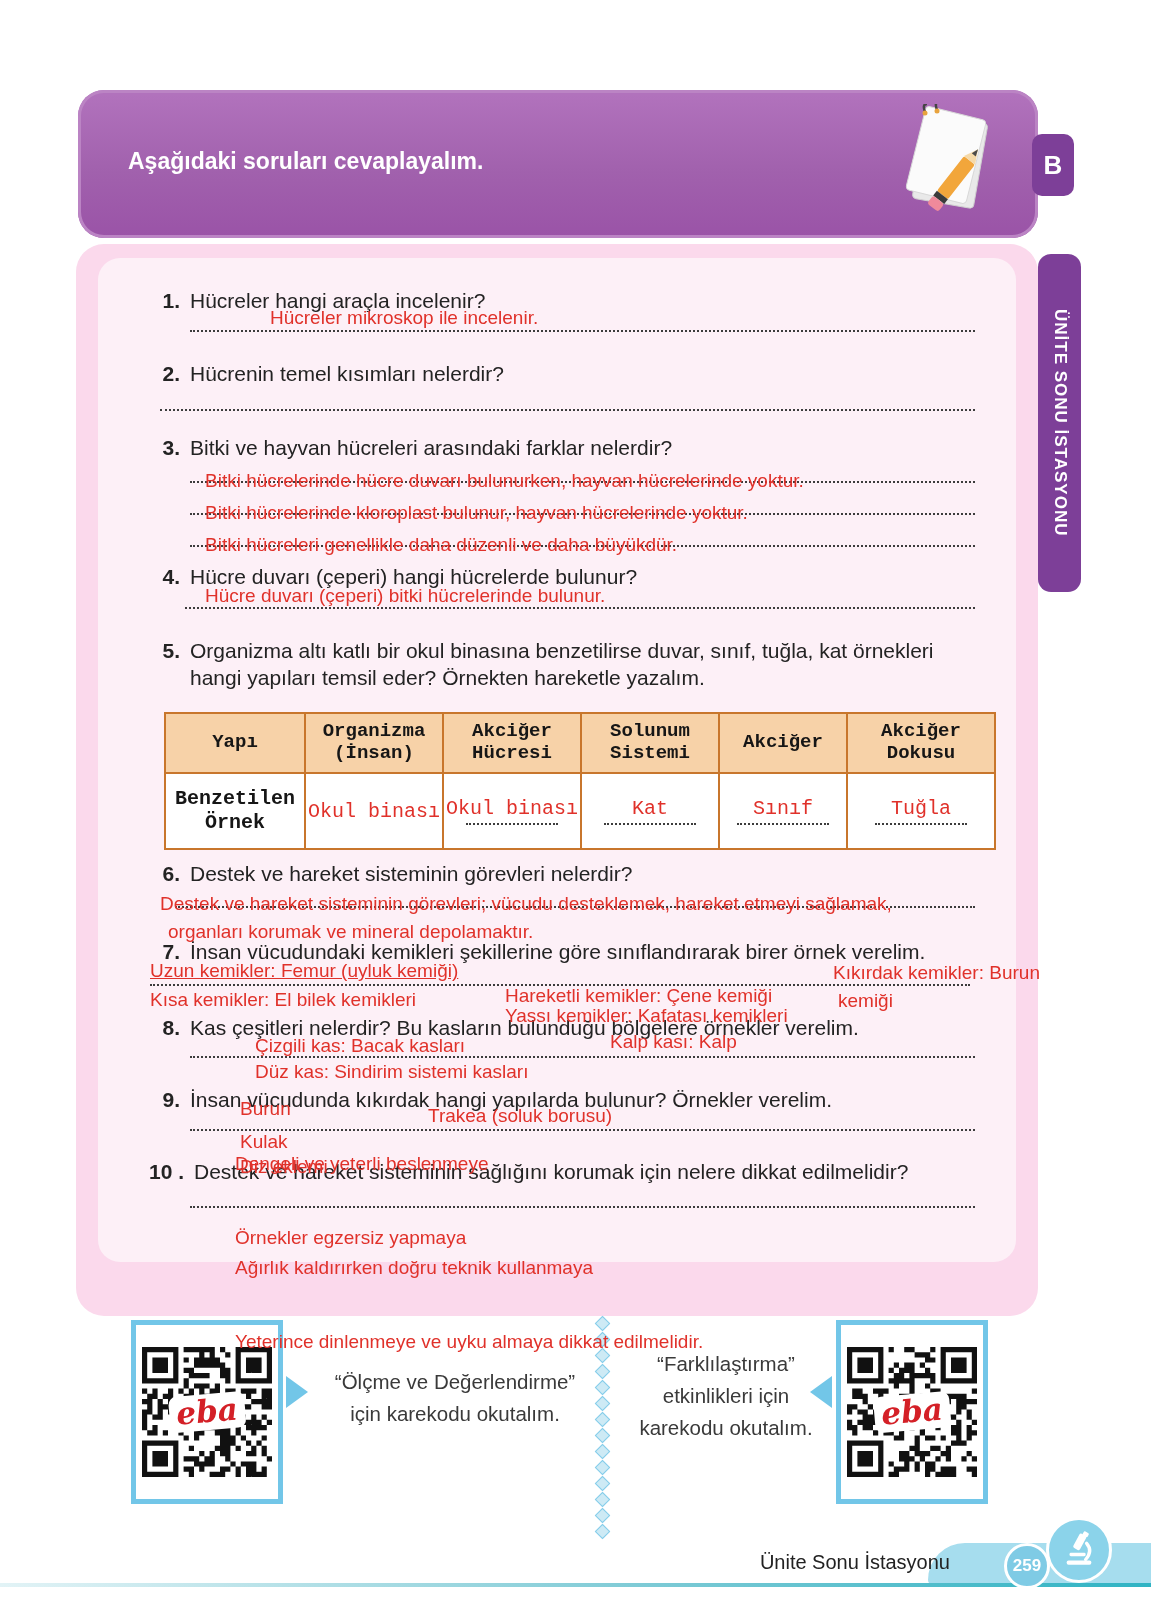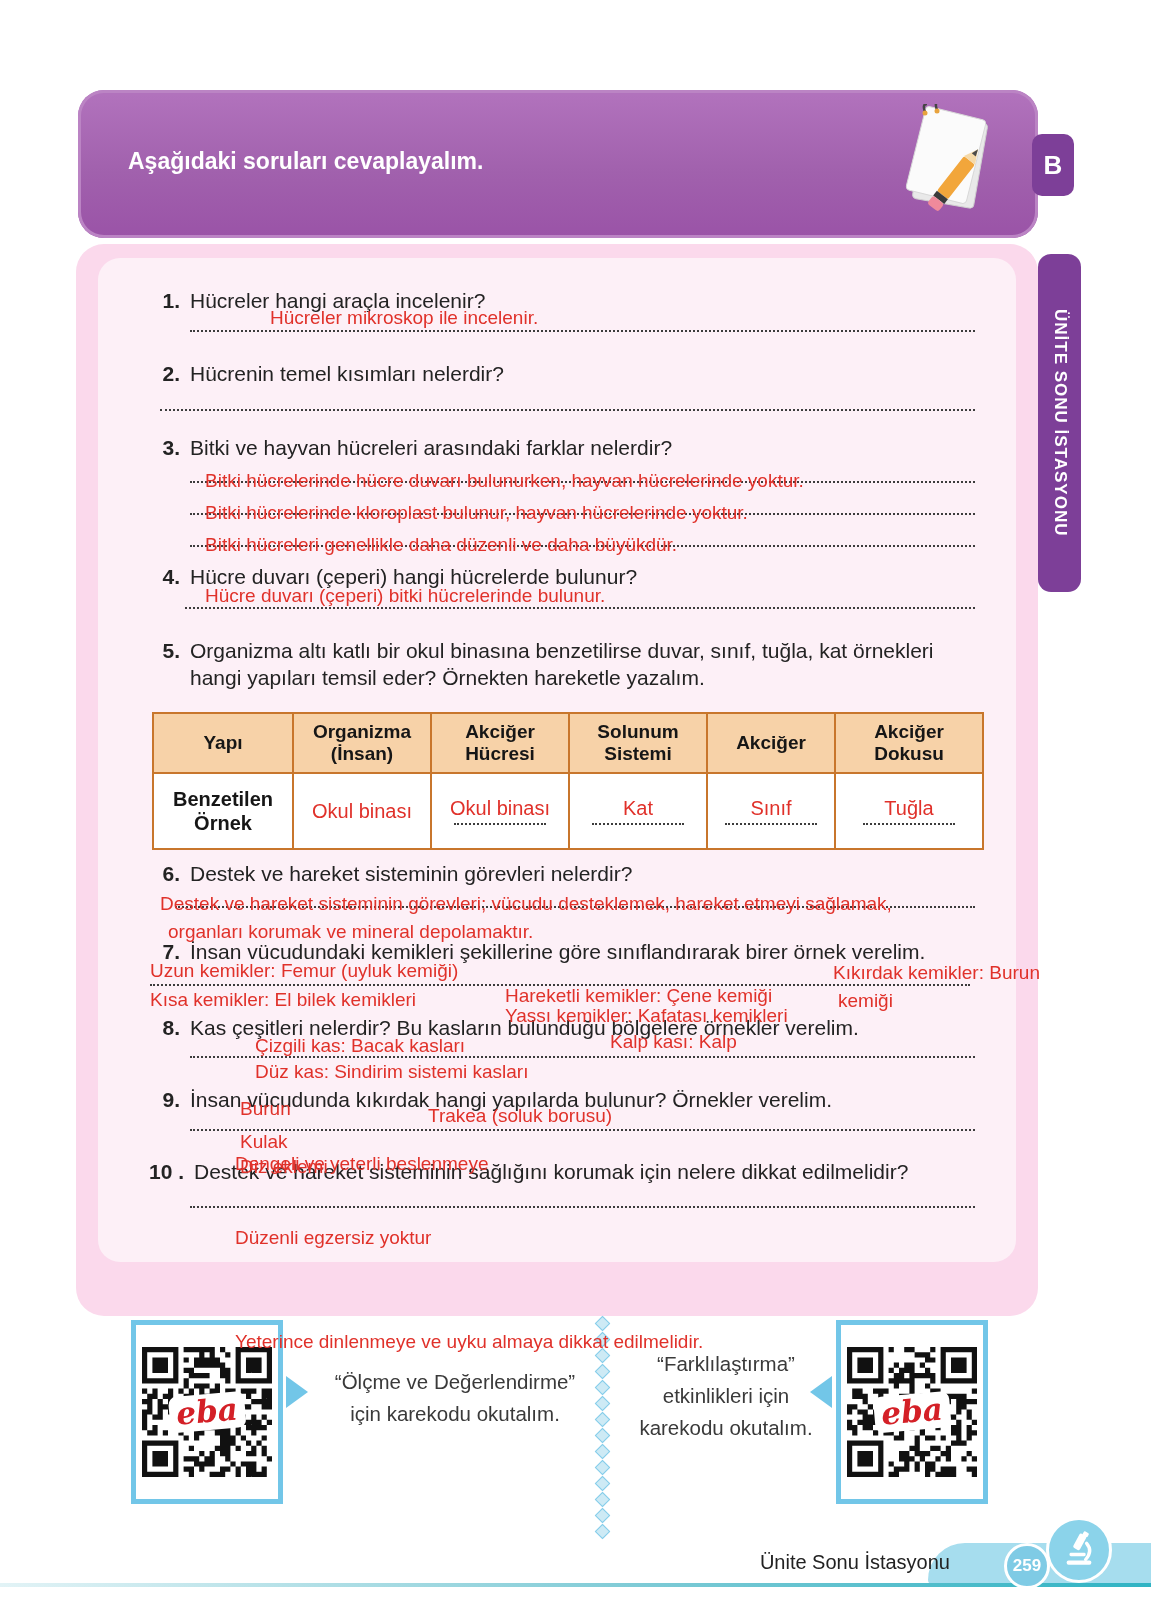--- a/index.html
+++ b/index.html
@@ -26,21 +26,21 @@
   
   .q{display:flex;left:152px;width:835px;gap:10px;color:#232323;font-size:21px;line-height:1.3;}
   .qn{font-weight:bold;width:28px;text-align:right;flex:0 0 auto;}
   .qn-wide{width:44px;}
   .qt{flex:1;}
 
   .dl{border-bottom:2.5px dotted #3c3c3c;height:0;z-index:2;}
   .ans{color:#e0312a;font-size:19px;white-space:nowrap;z-index:3;text-align:center;}
 
   
-  .tbl{left:152px;top:712px;width:830px;border-collapse:collapse;table-layout:fixed;z-index:3;}
+  .tbl{left:164px;top:712px;width:830px;border-collapse:collapse;table-layout:fixed;z-index:3;font-family:Liberation Mono, monospace;}
   .tbl th,.tbl td{border:2px solid #c8762c;text-align:center;vertical-align:middle;}
   .tbl th{background:#f7d2a8;color:#161616;font-size:19px;font-weight:bold;height:54px;line-height:1.15;padding:2px 4px;}
   .tbl td{background:#ffffff;height:72px;font-size:20px;}
   .rowlab{font-weight:bold;color:#161616;font-size:19px;line-height:1.2;}
   .tans{color:#e0312a;}
   .tdots{border-bottom:2px dotted #3c3c3c;width:92px;margin:3px auto 0;}
 
   
   .qrbox{width:142px;height:174px;border:5px solid #72c6e8;background:#ffffff;
          display:flex;align-items:center;justify-content:center;}
@@ -159,21 +159,21 @@
     <span class="qt">Destek ve hareket sisteminin görevleri nelerdir?</span>
   </div>
   <div class="abs dl" style="left:175px;top:906px;width:800px;"></div>
   <div class="abs ans" style="left:160px;top:893px;">Destek ve hareket sisteminin görevleri; vücudu desteklemek, hareket etmeyi sağlamak,</div>
   <div class="abs ans" style="left:168px;top:921px;">organları korumak ve mineral depolamaktır.</div>
 
   <div class="abs q" style="top:938px;">
     <span class="qn">7.</span>
     <span class="qt">İnsan vücudundaki kemikleri şekillerine göre sınıflandırarak birer örnek verelim.</span>
   </div>
-  <div class="abs ans" style="left:150px;top:960px;">Uzun kemikler: Femur (uyluk kemiği)</div>
+  <div class="abs ans" style="left:150px;top:960px;text-decoration:underline;">Uzun kemikler: Femur (uyluk kemiği)</div>
   <div class="abs ans" style="left:505px;top:957px;margin-top:48px;">Yassı kemikler: Kafatası kemikleri</div>
   <div class="abs ans" style="left:833px;top:962px;">Kıkırdak kemikler: Burun</div>
   <div class="abs dl" style="left:150px;top:984px;width:820px;"></div>
   <div class="abs ans" style="left:150px;top:989px;">Kısa kemikler: El bilek kemikleri</div>
   <div class="abs ans" style="left:505px;top:985px;">Hareketli kemikler: Çene kemiği</div>
   <div class="abs ans" style="left:838px;top:990px;">kemiği</div>
 
   <div class="abs q" style="top:1014px;">
     <span class="qn">8.</span>
     <span class="qt">Kas çeşitleri nelerdir? Bu kasların bulunduğu bölgelere örnekler verelim.</span>
@@ -192,21 +192,22 @@
   <div class="abs dl" style="left:190px;top:1129px;width:785px;"></div>
   <div class="abs ans" style="left:240px;top:1131px;">Kulak</div>
   <div class="abs ans" style="left:240px;top:1156px;">Diz eklemi</div>
 
   <div class="abs q" style="left:140px;top:1158px;">
     <span class="qn qn-wide">10 .</span>
     <span class="qt">Destek ve hareket sisteminin sağlığını korumak için nelere dikkat edilmelidir?</span>
   </div>
   <div class="abs dl" style="left:190px;top:1206px;width:785px;"></div>
   <div class="abs ans" style="left:235px;top:1153px;">Dengeli ve yeterli beslenmeye</div>
-  <div class="abs ans" style="left:235px;top:1227px;">Düzenli egzersiz yoktur</div>
+  <div class="abs ans" style="left:235px;top:1227px;">Örnekler egzersiz yapmaya</div>
+  <div class="abs ans" style="left:235px;top:1257px;">Ağırlık kaldırırken doğru teknik kullanmaya</div>
   <div class="abs ans" style="left:235px;top:1287px;margin-top:44px;">Yeterince dinlenmeye ve uyku almaya dikkat edilmelidir.</div>
 
   <div class="abs qrbox" style="left:131px;top:1320px;">
     <svg id="qr1" width="130" height="130" viewBox="0 0 130 130">
         <path d="M0.00 0.00h5.20v5.20h-5.20zM5.20 0.00h5.20v5.20h-5.20zM10.40 0.00h5.20v5.20h-5.20zM15.60 0.00h5.20v5.20h-5.20zM20.80 0.00h5.20v5.20h-5.20zM26.00 0.00h5.20v5.20h-5.20zM31.20 0.00h5.20v5.20h-5.20zM41.60 0.00h5.20v5.20h-5.20zM46.80 0.00h5.20v5.20h-5.20zM52.00 0.00h5.20v5.20h-5.20zM57.20 0.00h5.20v5.20h-5.20zM62.40 0.00h5.20v5.20h-5.20zM67.60 0.00h5.20v5.20h-5.20zM78.00 0.00h5.20v5.20h-5.20zM93.60 0.00h5.20v5.20h-5.20zM98.80 0.00h5.20v5.20h-5.20zM104.00 0.00h5.20v5.20h-5.20zM109.20 0.00h5.20v5.20h-5.20zM114.40 0.00h5.20v5.20h-5.20zM119.60 0.00h5.20v5.20h-5.20zM124.80 0.00h5.20v5.20h-5.20zM0.00 5.20h5.20v5.20h-5.20zM31.20 5.20h5.20v5.20h-5.20zM57.20 5.20h5.20v5.20h-5.20zM67.60 5.20h5.20v5.20h-5.20zM83.20 5.20h5.20v5.20h-5.20zM93.60 5.20h5.20v5.20h-5.20zM124.80 5.20h5.20v5.20h-5.20zM0.00 10.40h5.20v5.20h-5.20zM10.40 10.40h5.20v5.20h-5.20zM15.60 10.40h5.20v5.20h-5.20zM20.80 10.40h5.20v5.20h-5.20zM31.20 10.40h5.20v5.20h-5.20zM41.60 10.40h5.20v5.20h-5.20zM52.00 10.40h5.20v5.20h-5.20zM57.20 10.40h5.20v5.20h-5.20zM62.40 10.40h5.20v5.20h-5.20zM67.60 10.40h5.20v5.20h-5.20zM72.80 10.40h5.20v5.20h-5.20zM93.60 10.40h5.20v5.20h-5.20zM104.00 10.40h5.20v5.20h-5.20zM109.20 10.40h5.20v5.20h-5.20zM114.40 10.40h5.20v5.20h-5.20zM124.80 10.40h5.20v5.20h-5.20zM0.00 15.60h5.20v5.20h-5.20zM10.40 15.60h5.20v5.20h-5.20zM15.60 15.60h5.20v5.20h-5.20zM20.80 15.60h5.20v5.20h-5.20zM31.20 15.60h5.20v5.20h-5.20zM52.00 15.60h5.20v5.20h-5.20zM57.20 15.60h5.20v5.20h-5.20zM62.40 15.60h5.20v5.20h-5.20zM67.60 15.60h5.20v5.20h-5.20zM72.80 15.60h5.20v5.20h-5.20zM78.00 15.60h5.20v5.20h-5.20zM93.60 15.60h5.20v5.20h-5.20zM104.00 15.60h5.20v5.20h-5.20zM109.20 15.60h5.20v5.20h-5.20zM114.40 15.60h5.20v5.20h-5.20zM124.80 15.60h5.20v5.20h-5.20zM0.00 20.80h5.20v5.20h-5.20zM10.40 20.80h5.20v5.20h-5.20zM15.60 20.80h5.20v5.20h-5.20zM20.80 20.80h5.20v5.20h-5.20zM31.20 20.80h5.20v5.20h-5.20zM41.60 20.80h5.20v5.20h-5.20zM46.80 20.80h5.20v5.20h-5.20zM78.00 20.80h5.20v5.20h-5.20zM83.20 20.80h5.20v5.20h-5.20zM93.60 20.80h5.20v5.20h-5.20zM104.00 20.80h5.20v5.20h-5.20zM109.20 20.80h5.20v5.20h-5.20zM114.40 20.80h5.20v5.20h-5.20zM124.80 20.80h5.20v5.20h-5.20zM0.00 26.00h5.20v5.20h-5.20zM31.20 26.00h5.20v5.20h-5.20zM46.80 26.00h5.20v5.20h-5.20zM52.00 26.00h5.20v5.20h-5.20zM57.20 26.00h5.20v5.20h-5.20zM62.40 26.00h5.20v5.20h-5.20zM78.00 26.00h5.20v5.20h-5.20zM83.20 26.00h5.20v5.20h-5.20zM93.60 26.00h5.20v5.20h-5.20zM124.80 26.00h5.20v5.20h-5.20zM0.00 31.20h5.20v5.20h-5.20zM5.20 31.20h5.20v5.20h-5.20zM10.40 31.20h5.20v5.20h-5.20zM15.60 31.20h5.20v5.20h-5.20zM20.80 31.20h5.20v5.20h-5.20zM26.00 31.20h5.20v5.20h-5.20zM31.20 31.20h5.20v5.20h-5.20zM41.60 31.20h5.20v5.20h-5.20zM83.20 31.20h5.20v5.20h-5.20zM93.60 31.20h5.20v5.20h-5.20zM98.80 31.20h5.20v5.20h-5.20zM104.00 31.20h5.20v5.20h-5.20zM109.20 31.20h5.20v5.20h-5.20zM114.40 31.20h5.20v5.20h-5.20zM119.60 31.20h5.20v5.20h-5.20zM124.80 31.20h5.20v5.20h-5.20zM41.60 36.40h5.20v5.20h-5.20zM52.00 36.40h5.20v5.20h-5.20zM57.20 36.40h5.20v5.20h-5.20zM62.40 36.40h5.20v5.20h-5.20zM72.80 36.40h5.20v5.20h-5.20zM0.00 41.60h5.20v5.20h-5.20zM10.40 41.60h5.20v5.20h-5.20zM26.00 41.60h5.20v5.20h-5.20zM36.40 41.60h5.20v5.20h-5.20zM46.80 41.60h5.20v5.20h-5.20zM57.20 41.60h5.20v5.20h-5.20zM67.60 41.60h5.20v5.20h-5.20zM72.80 41.60h5.20v5.20h-5.20zM83.20 41.60h5.20v5.20h-5.20zM88.40 41.60h5.20v5.20h-5.20zM98.80 41.60h5.20v5.20h-5.20zM104.00 41.60h5.20v5.20h-5.20zM109.20 41.60h5.20v5.20h-5.20zM119.60 41.60h5.20v5.20h-5.20zM124.80 41.60h5.20v5.20h-5.20zM5.20 46.80h5.20v5.20h-5.20zM10.40 46.80h5.20v5.20h-5.20zM20.80 46.80h5.20v5.20h-5.20zM26.00 46.80h5.20v5.20h-5.20zM41.60 46.80h5.20v5.20h-5.20zM46.80 46.80h5.20v5.20h-5.20zM57.20 46.80h5.20v5.20h-5.20zM62.40 46.80h5.20v5.20h-5.20zM67.60 46.80h5.20v5.20h-5.20zM72.80 46.80h5.20v5.20h-5.20zM83.20 46.80h5.20v5.20h-5.20zM88.40 46.80h5.20v5.20h-5.20zM93.60 46.80h5.20v5.20h-5.20zM104.00 46.80h5.20v5.20h-5.20zM119.60 46.80h5.20v5.20h-5.20zM124.80 46.80h5.20v5.20h-5.20zM0.00 52.00h5.20v5.20h-5.20zM5.20 52.00h5.20v5.20h-5.20zM15.60 52.00h5.20v5.20h-5.20zM26.00 52.00h5.20v5.20h-5.20zM31.20 52.00h5.20v5.20h-5.20zM36.40 52.00h5.20v5.20h-5.20zM41.60 52.00h5.20v5.20h-5.20zM67.60 52.00h5.20v5.20h-5.20zM83.20 52.00h5.20v5.20h-5.20zM88.40 52.00h5.20v5.20h-5.20zM93.60 52.00h5.20v5.20h-5.20zM109.20 52.00h5.20v5.20h-5.20zM114.40 52.00h5.20v5.20h-5.20zM119.60 52.00h5.20v5.20h-5.20zM124.80 52.00h5.20v5.20h-5.20zM5.20 57.20h5.20v5.20h-5.20zM15.60 57.20h5.20v5.20h-5.20zM20.80 57.20h5.20v5.20h-5.20zM26.00 57.20h5.20v5.20h-5.20zM46.80 57.20h5.20v5.20h-5.20zM57.20 57.20h5.20v5.20h-5.20zM62.40 57.20h5.20v5.20h-5.20zM67.60 57.20h5.20v5.20h-5.20zM72.80 57.20h5.20v5.20h-5.20zM78.00 57.20h5.20v5.20h-5.20zM98.80 57.20h5.20v5.20h-5.20zM104.00 57.20h5.20v5.20h-5.20zM119.60 57.20h5.20v5.20h-5.20zM124.80 57.20h5.20v5.20h-5.20zM0.00 62.40h5.20v5.20h-5.20zM5.20 62.40h5.20v5.20h-5.20zM15.60 62.40h5.20v5.20h-5.20zM26.00 62.40h5.20v5.20h-5.20zM31.20 62.40h5.20v5.20h-5.20zM36.40 62.40h5.20v5.20h-5.20zM52.00 62.40h5.20v5.20h-5.20zM57.20 62.40h5.20v5.20h-5.20zM62.40 62.40h5.20v5.20h-5.20zM88.40 62.40h5.20v5.20h-5.20zM93.60 62.40h5.20v5.20h-5.20zM0.00 67.60h5.20v5.20h-5.20zM10.40 67.60h5.20v5.20h-5.20zM15.60 67.60h5.20v5.20h-5.20zM31.20 67.60h5.20v5.20h-5.20zM52.00 67.60h5.20v5.20h-5.20zM67.60 67.60h5.20v5.20h-5.20zM72.80 67.60h5.20v5.20h-5.20zM78.00 67.60h5.20v5.20h-5.20zM98.80 67.60h5.20v5.20h-5.20zM109.20 67.60h5.20v5.20h-5.20zM119.60 67.60h5.20v5.20h-5.20zM0.00 72.80h5.20v5.20h-5.20zM36.40 72.80h5.20v5.20h-5.20zM41.60 72.80h5.20v5.20h-5.20zM52.00 72.80h5.20v5.20h-5.20zM62.40 72.80h5.20v5.20h-5.20zM72.80 72.80h5.20v5.20h-5.20zM78.00 72.80h5.20v5.20h-5.20zM93.60 72.80h5.20v5.20h-5.20zM98.80 72.80h5.20v5.20h-5.20zM104.00 72.80h5.20v5.20h-5.20zM109.20 72.80h5.20v5.20h-5.20zM114.40 72.80h5.20v5.20h-5.20zM124.80 72.80h5.20v5.20h-5.20zM0.00 78.00h5.20v5.20h-5.20zM10.40 78.00h5.20v5.20h-5.20zM36.40 78.00h5.20v5.20h-5.20zM46.80 78.00h5.20v5.20h-5.20zM52.00 78.00h5.20v5.20h-5.20zM62.40 78.00h5.20v5.20h-5.20zM67.60 78.00h5.20v5.20h-5.20zM72.80 78.00h5.20v5.20h-5.20zM78.00 78.00h5.20v5.20h-5.20zM83.20 78.00h5.20v5.20h-5.20zM93.60 78.00h5.20v5.20h-5.20zM104.00 78.00h5.20v5.20h-5.20zM109.20 78.00h5.20v5.20h-5.20zM114.40 78.00h5.20v5.20h-5.20zM119.60 78.00h5.20v5.20h-5.20zM5.20 83.20h5.20v5.20h-5.20zM10.40 83.20h5.20v5.20h-5.20zM20.80 83.20h5.20v5.20h-5.20zM36.40 83.20h5.20v5.20h-5.20zM52.00 83.20h5.20v5.20h-5.20zM57.20 83.20h5.20v5.20h-5.20zM72.80 83.20h5.20v5.20h-5.20zM78.00 83.20h5.20v5.20h-5.20zM83.20 83.20h5.20v5.20h-5.20zM93.60 83.20h5.20v5.20h-5.20zM109.20 83.20h5.20v5.20h-5.20zM41.60 88.40h5.20v5.20h-5.20zM52.00 88.40h5.20v5.20h-5.20zM78.00 88.40h5.20v5.20h-5.20zM83.20 88.40h5.20v5.20h-5.20zM88.40 88.40h5.20v5.20h-5.20zM98.80 88.40h5.20v5.20h-5.20zM119.60 88.40h5.20v5.20h-5.20zM0.00 93.60h5.20v5.20h-5.20zM5.20 93.60h5.20v5.20h-5.20zM10.40 93.60h5.20v5.20h-5.20zM15.60 93.60h5.20v5.20h-5.20zM20.80 93.60h5.20v5.20h-5.20zM26.00 93.60h5.20v5.20h-5.20zM31.20 93.60h5.20v5.20h-5.20zM78.00 93.60h5.20v5.20h-5.20zM83.20 93.60h5.20v5.20h-5.20zM88.40 93.60h5.20v5.20h-5.20zM104.00 93.60h5.20v5.20h-5.20zM114.40 93.60h5.20v5.20h-5.20zM0.00 98.80h5.20v5.20h-5.20zM31.20 98.80h5.20v5.20h-5.20zM46.80 98.80h5.20v5.20h-5.20zM72.80 98.80h5.20v5.20h-5.20zM78.00 98.80h5.20v5.20h-5.20zM83.20 98.80h5.20v5.20h-5.20zM93.60 98.80h5.20v5.20h-5.20zM109.20 98.80h5.20v5.20h-5.20zM119.60 98.80h5.20v5.20h-5.20zM0.00 104.00h5.20v5.20h-5.20zM10.40 104.00h5.20v5.20h-5.20zM15.60 104.00h5.20v5.20h-5.20zM20.80 104.00h5.20v5.20h-5.20zM31.20 104.00h5.20v5.20h-5.20zM57.20 104.00h5.20v5.20h-5.20zM67.60 104.00h5.20v5.20h-5.20zM78.00 104.00h5.20v5.20h-5.20zM83.20 104.00h5.20v5.20h-5.20zM104.00 104.00h5.20v5.20h-5.20zM109.20 104.00h5.20v5.20h-5.20zM119.60 104.00h5.20v5.20h-5.20zM0.00 109.20h5.20v5.20h-5.20zM10.40 109.20h5.20v5.20h-5.20zM15.60 109.20h5.20v5.20h-5.20zM20.80 109.20h5.20v5.20h-5.20zM31.20 109.20h5.20v5.20h-5.20zM41.60 109.20h5.20v5.20h-5.20zM46.80 109.20h5.20v5.20h-5.20zM52.00 109.20h5.20v5.20h-5.20zM62.40 109.20h5.20v5.20h-5.20zM67.60 109.20h5.20v5.20h-5.20zM83.20 109.20h5.20v5.20h-5.20zM124.80 109.20h5.20v5.20h-5.20zM0.00 114.40h5.20v5.20h-5.20zM10.40 114.40h5.20v5.20h-5.20zM15.60 114.40h5.20v5.20h-5.20zM20.80 114.40h5.20v5.20h-5.20zM31.20 114.40h5.20v5.20h-5.20zM52.00 114.40h5.20v5.20h-5.20zM57.20 114.40h5.20v5.20h-5.20zM62.40 114.40h5.20v5.20h-5.20zM67.60 114.40h5.20v5.20h-5.20zM88.40 114.40h5.20v5.20h-5.20zM98.80 114.40h5.20v5.20h-5.20zM104.00 114.40h5.20v5.20h-5.20zM109.20 114.40h5.20v5.20h-5.20zM0.00 119.60h5.20v5.20h-5.20zM31.20 119.60h5.20v5.20h-5.20zM41.60 119.60h5.20v5.20h-5.20zM46.80 119.60h5.20v5.20h-5.20zM57.20 119.60h5.20v5.20h-5.20zM78.00 119.60h5.20v5.20h-5.20zM83.20 119.60h5.20v5.20h-5.20zM93.60 119.60h5.20v5.20h-5.20zM104.00 119.60h5.20v5.20h-5.20zM109.20 119.60h5.20v5.20h-5.20zM119.60 119.60h5.20v5.20h-5.20zM0.00 124.80h5.20v5.20h-5.20zM5.20 124.80h5.20v5.20h-5.20zM10.40 124.80h5.20v5.20h-5.20zM15.60 124.80h5.20v5.20h-5.20zM20.80 124.80h5.20v5.20h-5.20zM26.00 124.80h5.20v5.20h-5.20zM31.20 124.80h5.20v5.20h-5.20zM46.80 124.80h5.20v5.20h-5.20zM67.60 124.80h5.20v5.20h-5.20zM72.80 124.80h5.20v5.20h-5.20zM78.00 124.80h5.20v5.20h-5.20zM93.60 124.80h5.20v5.20h-5.20zM104.00 124.80h5.20v5.20h-5.20zM109.20 124.80h5.20v5.20h-5.20zM114.40 124.80h5.20v5.20h-5.20zM119.60 124.80h5.20v5.20h-5.20z" fill="#111"></path>
       </svg>
     <div class="eba">eba</div>
   </div>
   <div class="abs tri-r" style="left:286px;top:1376px;"></div>
   <div class="abs qr-cap" style="left:305px;top:1366px;width:300px;">

